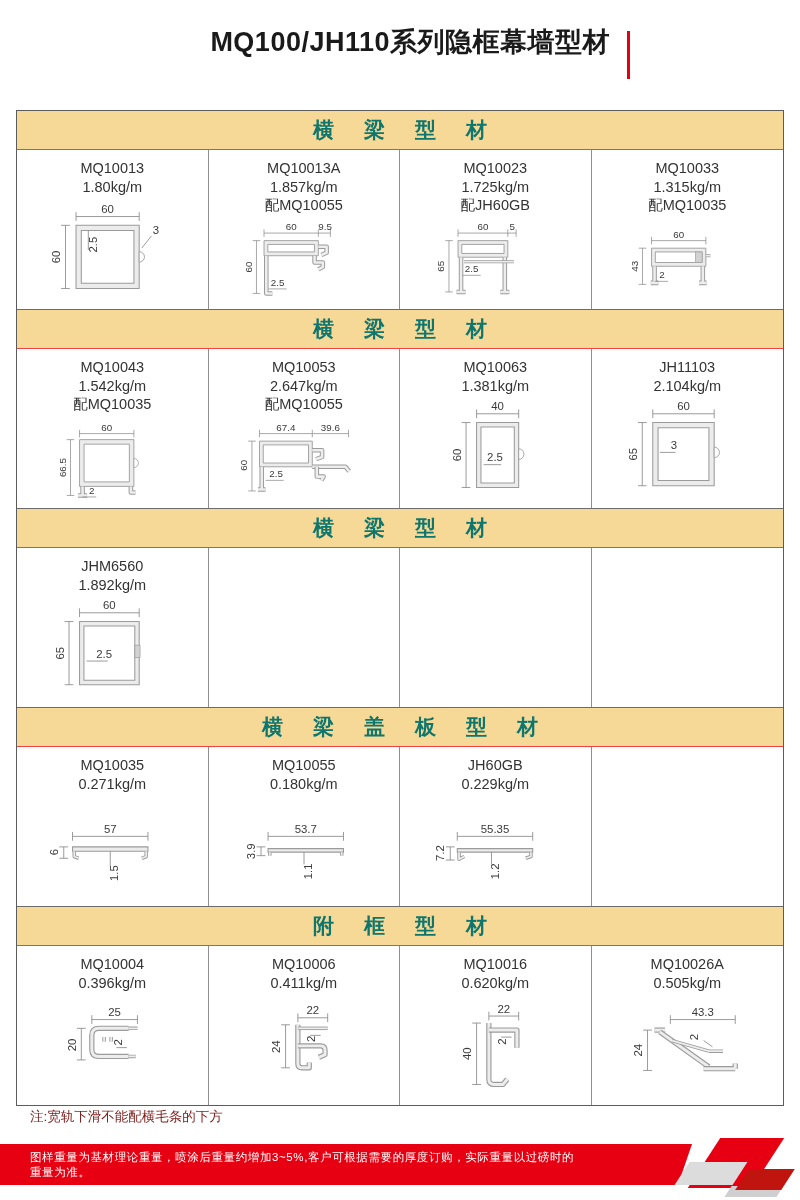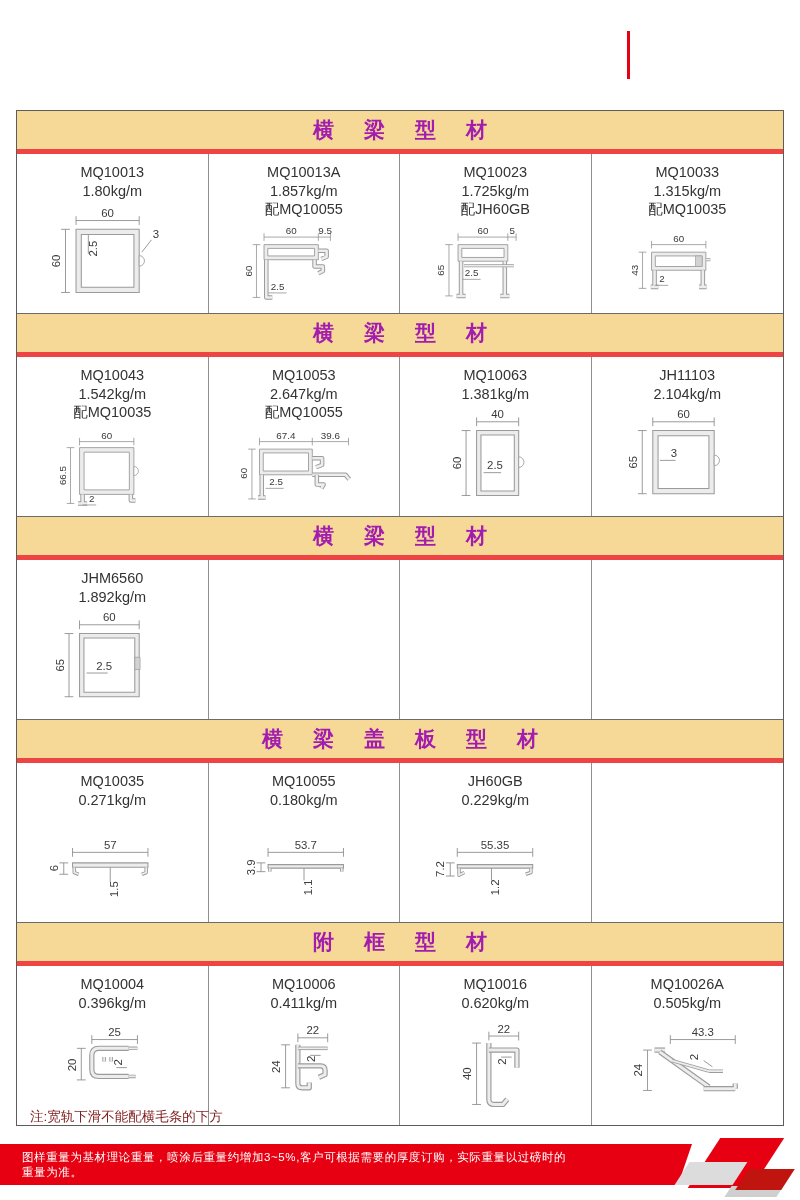--- a/index.html
+++ b/index.html
@@ -12,22 +12,22 @@
   .hdr-sub{font-size:12px;color:#555;margin-top:3px;word-spacing:7px;letter-spacing:0.3px;}
   .hdr-divider{position:absolute;left:627px;top:5px;width:3px;height:48px;background:#e60012;}
   .logos{position:absolute;left:643px;top:7px;display:flex;gap:9px;}
   .logo{width:42px;height:42px;border-radius:50%;box-sizing:border-box;display:flex;align-items:center;justify-content:center;font-weight:bold;}
   .logo-gb{background:#e60012;color:#fff;font-style:italic;font-size:17px;}
   .logo-seal{border:3px solid #e60012;color:#e60012;font-size:22px;}
   .logo-cqm{border:3px solid #e60012;color:#e60012;font-size:12px;letter-spacing:0.5px;}
 
   
   .ptable{position:absolute;left:16px;top:110px;width:768px;border:1.5px solid #5c5c5c;box-sizing:border-box;background:#fff;}
-  .sechdr{height:38px;background:#f6d997;border-top:1px solid #6b6b6b;border-bottom:5px solid #ef4444;
-          display:flex;align-items:center;justify-content:center;font-size:21px;font-weight:bold;color:#a21caf;
+  .sechdr{height:38px;background:#f6d997;border-top:1px solid #6b6b6b;border-bottom:1px solid #ef4444;
+          display:flex;align-items:center;justify-content:center;font-size:21px;font-weight:bold;color:#0f766e;
           letter-spacing:30px;text-indent:30px;}
   .sechdr:first-child{border-top:none;}
   .prow{display:grid;grid-template-columns:repeat(4,1fr);}
   .cell{border-right:1px solid #8f8f8f;height:159px;box-sizing:border-box;padding-top:9px;text-align:center;overflow:hidden;position:relative;}
   .cell:last-child{border-right:none;}
   .model,.weight,.pair{font-size:14.5px;color:#333;line-height:1.28;}
   .pair:empty{display:none;}
   .cell svg{display:block;margin:3px auto 0;}
   .cell svg.small{height:86px;}
 
@@ -40,38 +40,39 @@
   .bo{fill:none;stroke:#9b9b9b;stroke-width:6;stroke-linejoin:round;}
   .bi{fill:none;stroke:#ededed;stroke-width:3.4;stroke-linejoin:round;}
   .bo2{fill:none;stroke:#9b9b9b;stroke-width:4;stroke-linejoin:round;}
   .bi2{fill:none;stroke:#ededed;stroke-width:2;stroke-linejoin:round;}
 
   
   .note{position:absolute;left:30px;top:1108px;font-size:13.5px;color:#7f1d1d;}
   .fbar{position:absolute;left:0;top:1144px;width:692px;height:41px;background:#e60012;
         clip-path:polygon(0 0,100% 0,calc(100% - 14px) 100%,0 100%);
         display:flex;align-items:center;}
-  .fdisc{color:#fff;font-size:11.5px;letter-spacing:0.6px;padding-left:22px;width:545px;}
+  .fdisc{color:#fff;font-size:11.5px;letter-spacing:0.6px;padding-left:30px;width:545px;}
   .fbrand{position:absolute;right:147px;top:1218px;display:flex;align-items:center;gap:7px;color:#6d28d9;z-index:3;}
   .fbrand-name{text-align:right;font-size:9px;font-weight:bold;letter-spacing:1px;line-height:1.15;}
   .fbrand-sep{width:2px;height:24px;background:#fff;}
   .fpage{font-size:22px;font-weight:bold;}
   .deco{position:absolute;transform:skewX(-33deg);}
   .deco-red{left:704px;top:1138px;width:64px;height:50px;background:#e60012;z-index:1;}
   .deco-gray1{left:682px;top:1162px;width:58px;height:23px;background:#dcdcdc;z-index:2;}
   .deco-dark{left:742px;top:1169px;width:46px;height:21px;background:#c0140f;z-index:2;}
   .deco-gray2{left:728px;top:1186px;width:52px;height:11px;background:#cfcfcf;z-index:1;}
 </style>
 </head>
 <body>
 
 <div class="page">
 
   <div class="hdr">
     <div class="hdr-text">
+      <div class="hdr-title">MQ100/JH110系列隐框幕墙型材</div>
     </div>
     <div class="hdr-divider"></div>
   </div>
 
   <div class="ptable">
 
     <div class="sechdr">横梁型材</div>
     <div class="prow">
 
       <div class="cell">

